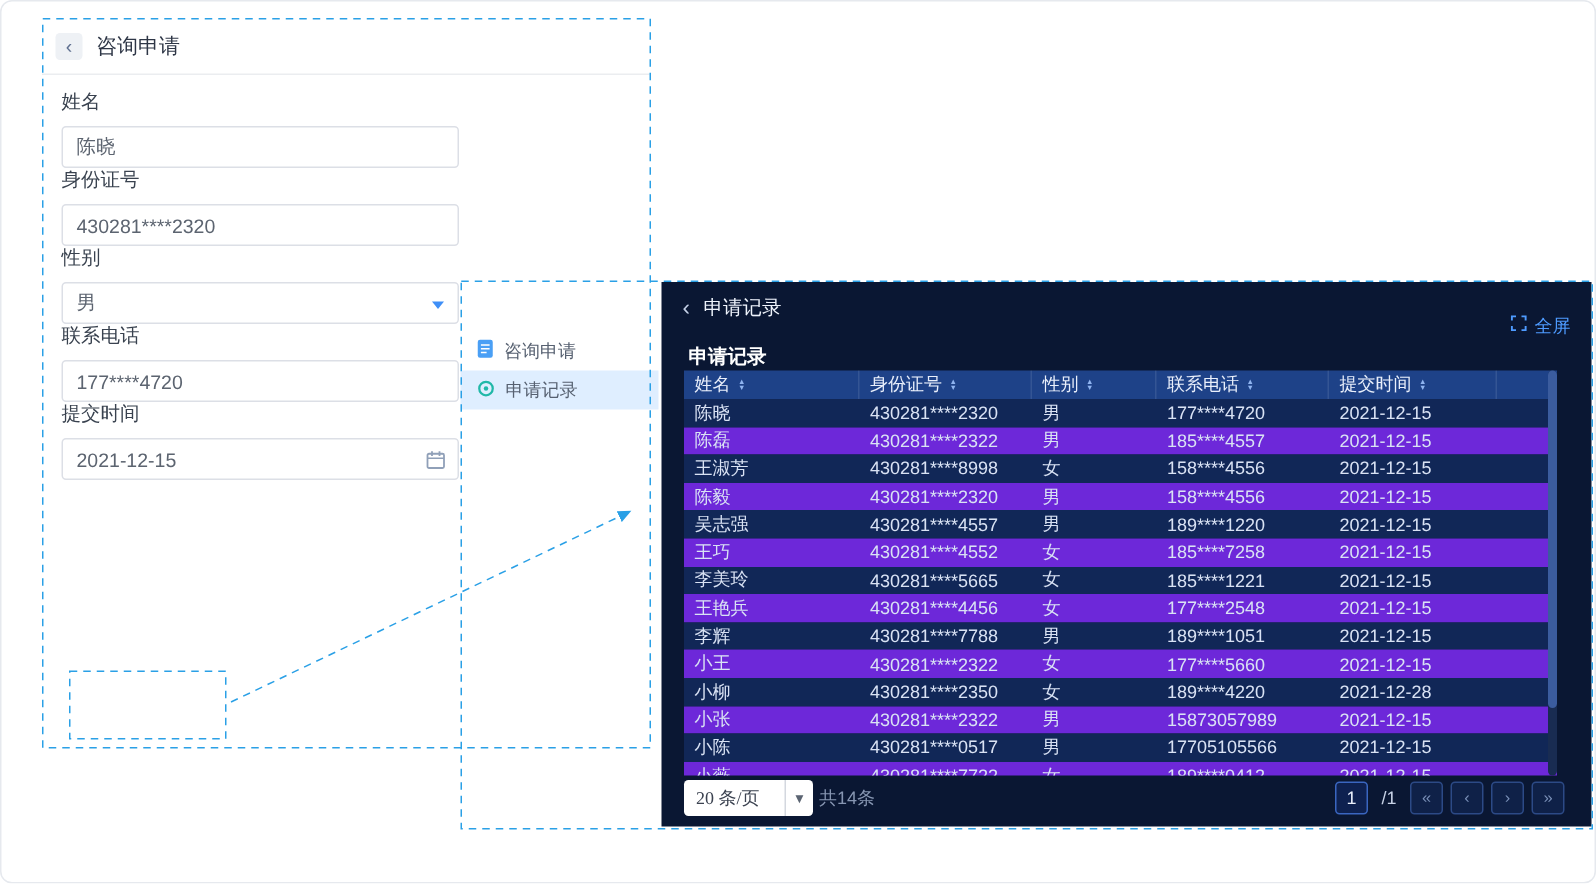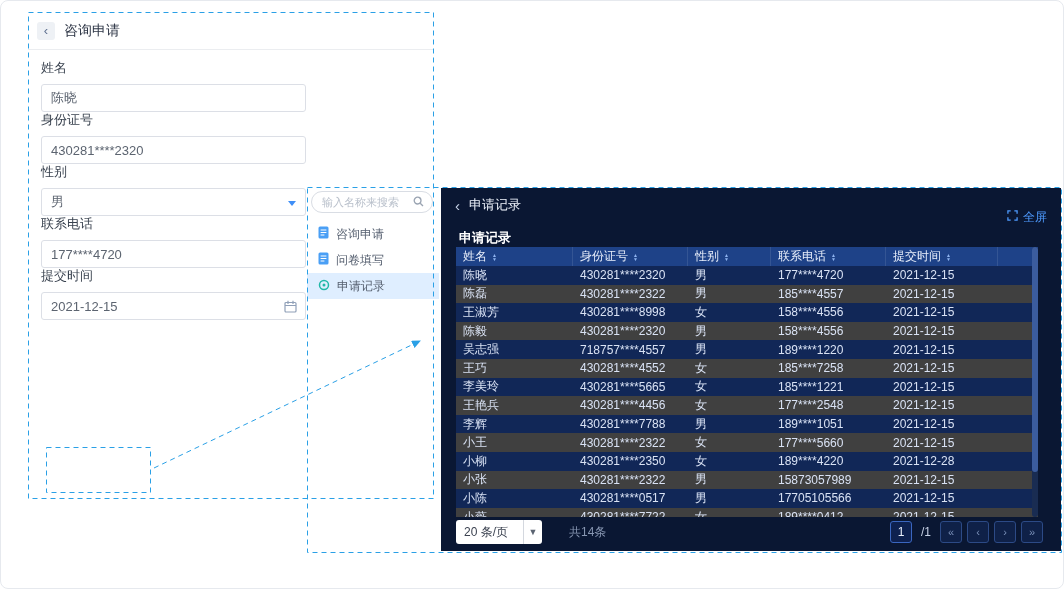--- a/index.html
+++ b/index.html
@@ -44,33 +44,33 @@
   .rp-full { margin-left:auto; display:flex; align-items:center; gap:5px; color:#4e9bff; font-size:12px; cursor:pointer;margin-top:24px; }
   .tbl-title { position:absolute; left:18px; top:41px; color:#ffffff; font-size:13px; font-weight:bold; }
   .thead { position:absolute; left:15px; top:59px; width:582px; height:19px; display:flex; background:#1e4288; }
   .th { display:flex; align-items:center; gap:5px; padding-left:7px; font-size:12px; color:#e9effb;
         cursor:pointer; border-right:1px solid rgba(255,255,255,0.10); }
   .th:last-child { border-right:none; }
   .sort { display:flex; flex-direction:column; line-height:4px; font-size:5px; color:#8fb4f0; }
   .rows-vp { position:absolute; left:15px; top:78px; width:582px; height:251px; overflow:hidden; }
   .trow { height:18.6px; display:flex; align-items:center; font-size:12px; color:#d9e2f4; cursor:pointer; }
   .trow.even { background:#112757; }
-  .trow.odd  { background:#404040; }
+  .trow.odd  { background:#6d28d9; }
   .cell { padding-left:7px; white-space:nowrap; overflow:hidden; }
   .c0{width:117px} .c1{width:115px} .c2{width:83px} .c3{width:115px} .c4{width:112px} .c5{flex:1}
   .vscroll { position:absolute; left:591px; top:59px; width:6px; height:270px; background:#192c52; border-radius:3px; }
   .vthumb { position:absolute; left:0; top:0; width:6px; height:225px; background:#3b5c9e; border-radius:3px; cursor:grab; }
 
   .rp-pg { position:absolute; left:15px; top:332px; width:587px; height:24px; display:flex; align-items:center; }
   .pg-size { width:86px; height:24px; background:#fff; border-radius:3px; display:flex; align-items:center;
-             overflow:hidden; cursor:pointer; }
+             overflow:hidden; cursor:pointer;font-family:Liberation Serif, serif; }
   .pg-size-label { flex:1; font-size:12px; color:#3b4250; padding-left:8px; white-space:nowrap; }
   .pg-size-caret { width:19px; height:24px; border-left:1px solid #d4d8df; display:flex; align-items:center;
                    justify-content:center; color:#5b6472; font-size:9px; }
-  .pg-total { margin-left:27px; font-size:12px; color:#8796b2; }
+  .pg-total { margin-left:4px; font-size:12px; color:#8796b2; }
   .pg-right { margin-left:auto; display:flex; align-items:center; gap:5px; }
   .pg-current { width:22px; height:22px; border:1px solid #3a66c0; border-radius:3px; background:#0e2150;
                 color:#e9effb; font-size:12px; display:flex; align-items:center; justify-content:center; cursor:pointer; }
   .pg-sep { color:#c7d2e6; font-size:12px; margin:0 4px; }
   .pg-btn { width:22px; height:22px; border:1px solid #2c4a86; border-radius:3px; background:#0f2148;
             color:#7a90b8; font-size:11px; display:flex; align-items:center; justify-content:center; cursor:pointer; }
 
   
   .overlay { position:absolute; left:0; top:0; pointer-events:none; z-index:50; }
   .dash { fill:none; stroke:#2aa0e6; stroke-width:1; stroke-dasharray:5 4; }
@@ -128,51 +128,31 @@
               <line x1="9" y1="0.8" x2="9" y2="4" stroke="#90a0b8" stroke-width="1.2"></line>
               <line x1="1" y1="5.5" x2="12" y2="5.5" stroke="#90a0b8" stroke-width="1"></line>
             </svg>
         </span>
       </div>
     </div>
 
   </div>
 
   <div class="menu-panel">
-    <div class="menu-search">
-      <input type="text" placeholder="输入名称来搜索" style="">
-      <span>
-        <svg width="11" height="11" viewBox="0 0 11 11">
-            <circle cx="4.6" cy="4.6" r="3.4" fill="none" stroke="#9aa4b2" stroke-width="1.3"></circle>
-            <line x1="7.2" y1="7.2" x2="10" y2="10" stroke="#9aa4b2" stroke-width="1.3"></line>
-          </svg>
-      </span>
-    </div>
     <div class="menu-items">
       <div class="menu-item">
         <span>
           <svg width="11" height="13" viewBox="0 0 11 13">
               <rect x="0.5" y="0.5" width="10" height="12" rx="1.5" fill="#4a9ff5"></rect>
               <line x1="2.6" y1="4" x2="8.4" y2="4" stroke="#fff" stroke-width="1"></line>
               <line x1="2.6" y1="6.5" x2="8.4" y2="6.5" stroke="#fff" stroke-width="1"></line>
               <line x1="2.6" y1="9" x2="6.4" y2="9" stroke="#fff" stroke-width="1"></line>
             </svg>
         </span>
         <span>咨询申请</span>
-      </div>
-      <div class="menu-item">
-        <span>
-          <svg width="11" height="13" viewBox="0 0 11 13">
-              <rect x="0.5" y="0.5" width="10" height="12" rx="1.5" fill="#4a9ff5"></rect>
-              <line x1="2.6" y1="4" x2="8.4" y2="4" stroke="#fff" stroke-width="1"></line>
-              <line x1="2.6" y1="6.5" x2="8.4" y2="6.5" stroke="#fff" stroke-width="1"></line>
-              <line x1="2.6" y1="9" x2="6.4" y2="9" stroke="#fff" stroke-width="1"></line>
-            </svg>
-        </span>
-        <span>问卷填写</span>
       </div>
       <div class="menu-item active">
         <span>
           <svg width="12" height="12" viewBox="0 0 12 12">
               <circle cx="6" cy="6" r="4.5" fill="none" stroke="#21b8a8" stroke-width="1.5"></circle>
               <circle cx="6" cy="6" r="1.5" fill="#21b8a8"></circle>
             </svg>
         </span>
         <span>申请记录</span>
       </div>
@@ -264,21 +244,21 @@
         <div class="trow odd">
     <div class="cell c0">陈毅</div>
     <div class="cell c1">430281****2320</div>
     <div class="cell c2">男</div>
     <div class="cell c3">158****4556</div>
     <div class="cell c4">2021-12-15</div>
     <div class="cell c5"></div>
   </div>
         <div class="trow even">
     <div class="cell c0">吴志强</div>
-    <div class="cell c1">718757****4557</div>
+    <div class="cell c1">430281****4557</div>
     <div class="cell c2">男</div>
     <div class="cell c3">189****1220</div>
     <div class="cell c4">2021-12-15</div>
     <div class="cell c5"></div>
   </div>
         <div class="trow odd">
     <div class="cell c0">王巧</div>
     <div class="cell c1">430281****4552</div>
     <div class="cell c2">女</div>
     <div class="cell c3">185****7258</div>

